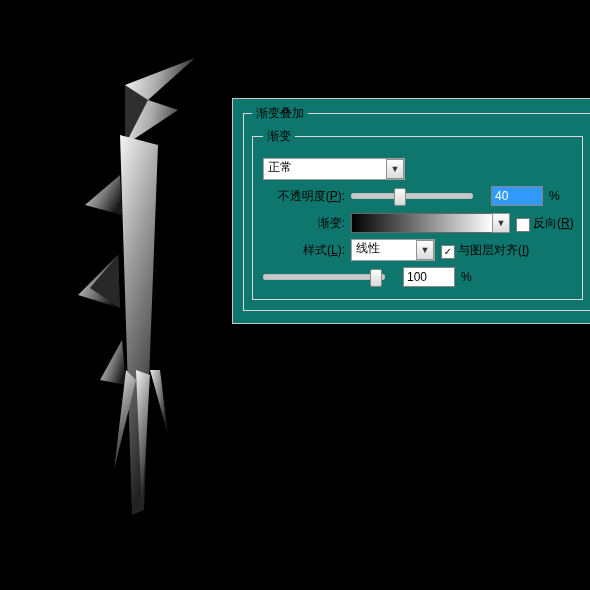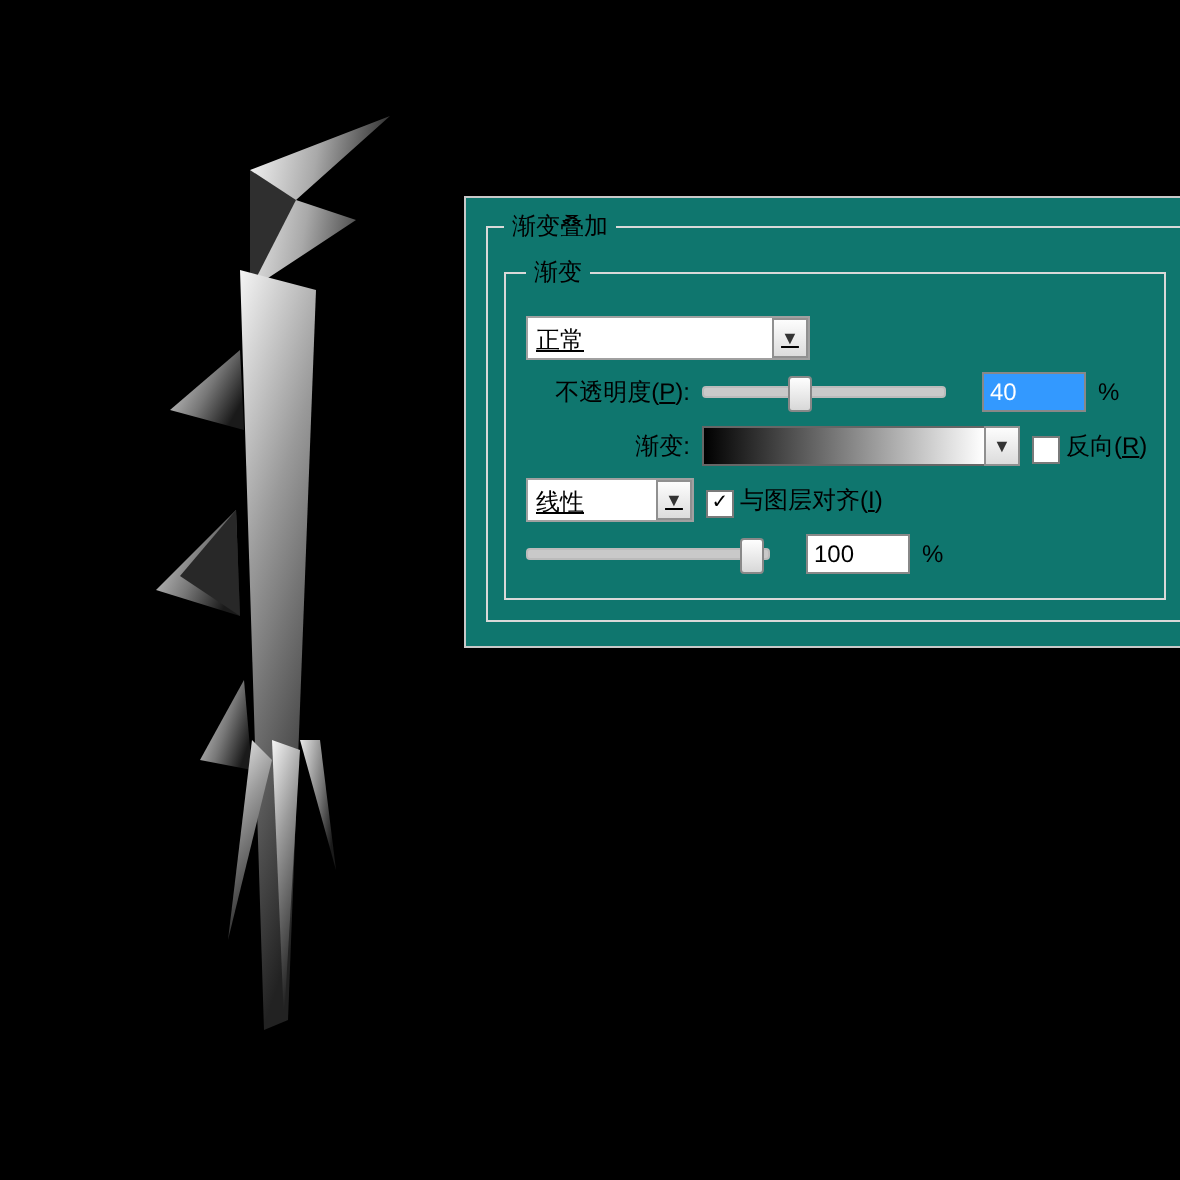--- a/index.html
+++ b/index.html
@@ -54,29 +54,28 @@
     width: 82px;
     text-align: right;
     padding-right: 6px;
     white-space: nowrap;
   }
   .hotkey { text-decoration: underline; }
 
   
   .select {
     display: inline-flex;
-    align-items: flex-end;
+    align-items: flex-start;
     justify-content: space-between;
     border: 1px solid #a0a0a0;
     background: #fff;
     height: 20px;
     font-size: 12px;
     padding-left: 4px;
     cursor: default;
-    text-decoration: underline;
   }
   .select .sel-text { flex: 1; }
   .sel-btn, .drop-btn {
     width: 16px; height: 18px;
     border: 1px solid #909090;
     background: linear-gradient(#fdfdfd, #dcdcdc);
     display: inline-flex; align-items: center; justify-content: center;
     font-size: 9px; color: #333;
   }
 
@@ -221,20 +220,23 @@
         </span>
         <span class="checkbox">
           <span class="cb-box"></span>
           <span>
             <span>反向(</span><span class="hotkey">R</span><span>)</span>
           </span>
         </span>
       </div>
 
       <div class="row">
+        <span class="label">
+          <span>样式(</span><span class="hotkey">L</span><span>):</span>
+        </span>
         <span class="select" style="width:78px">
           <span class="sel-text">线性</span>
           <span class="sel-btn">▼</span>
         </span>
         <span class="checkbox">
           <span class="cb-box">✓</span>
           <span>
             <span>与图层对齐(</span><span class="hotkey">I</span><span>)</span>
           </span>
         </span>

